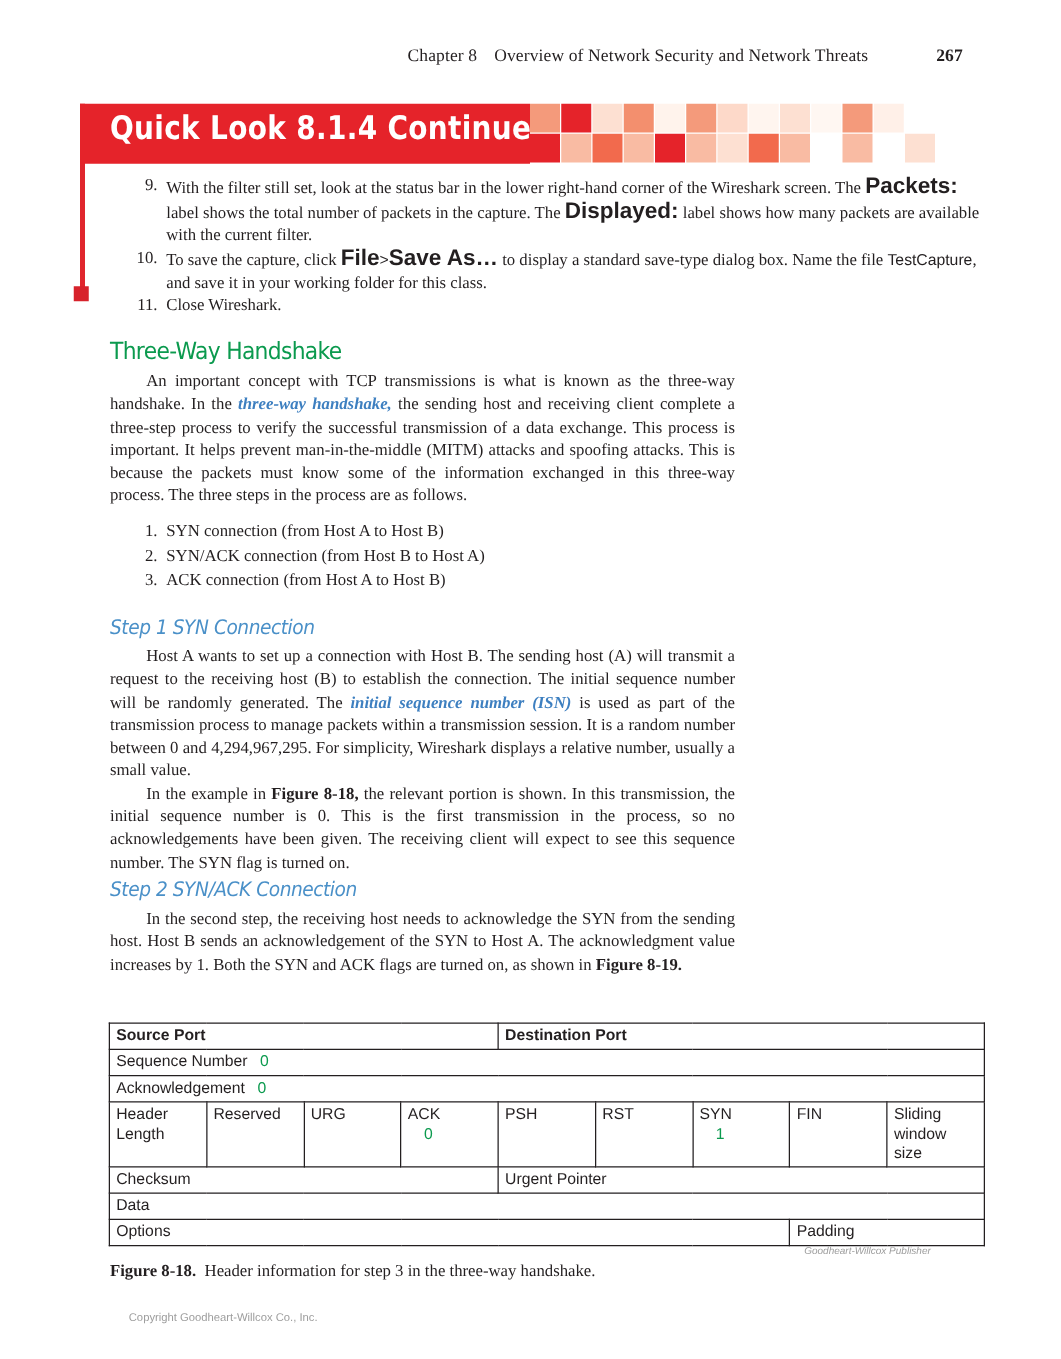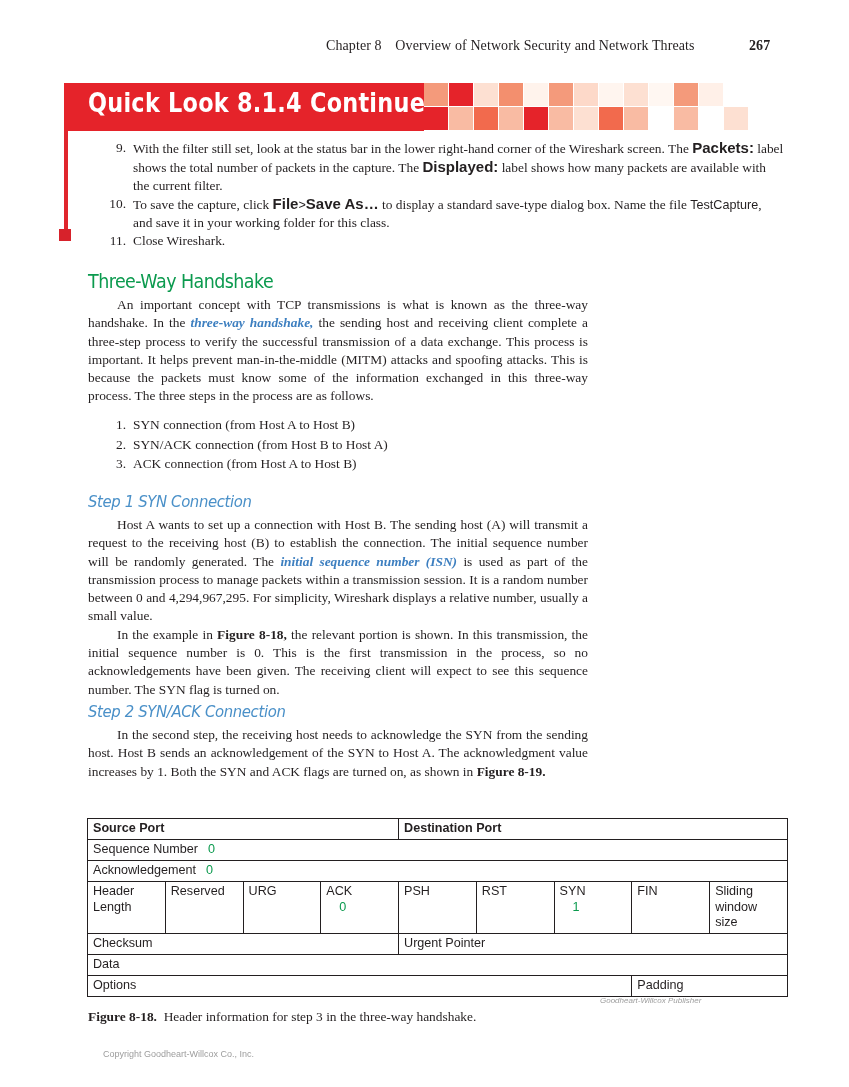--- a/index.html
+++ b/index.html
@@ -13,21 +13,21 @@
     .ql-bar-square { position: absolute; left: 59px; top: 229px; width: 12px; height: 12px; background: #d7222b; }
     .ql-banner { position: absolute; left: 64px; top: 83px; width: 360px; height: 48px; background: #e5232a; }
     .ql-title { position: absolute; left: 88px; top: 88px; font-family: "DejaVu Sans", sans-serif; font-weight: bold;
       font-size: 26px; color: #ffffff; letter-spacing: 0.3px; transform: scaleX(0.86); transform-origin: left; }
     .mosaic { position: absolute; left: 424px; top: 83px; }
     .mosaic .cell { position: absolute; width: 24px; height: 23px; }
 
     .ql-list { position: absolute; left: 104px; top: 139px; width: 680px; font-size: 13.4px; line-height: 18px; }
     .ql-item { position: relative; padding-left: 29px; }
     .ql-item .num { position: absolute; left: 0; width: 22px; text-align: right; }
-    .sans-b { font-family: "Liberation Sans", sans-serif; font-weight: bold; font-size: 15px; }
+    .sans-b { font-family: "Liberation Sans", sans-serif; font-weight: bold; font-size: 18px; }
     .sans { font-family: "Liberation Sans", sans-serif; font-size: 12.6px; }
 
     .h-green { position: absolute; left: 88px; top: 270px; font-family: "DejaVu Sans", sans-serif; font-size: 19px;
       color: #0b9a4e; letter-spacing: -0.6px; transform: scaleX(0.92); transform-origin: left; }
     .h-blue { position: absolute; left: 88px; font-family: "DejaVu Sans", sans-serif; font-style: italic;
       font-size: 16px; color: #4a90c8; letter-spacing: -0.4px; transform: scaleX(0.93); transform-origin: left; }
     .body-text { position: absolute; left: 88px; width: 500px; font-size: 13.4px; line-height: 18.3px; text-align: justify; }
     .body-text p { margin: 0; text-indent: 29px; }
     .term { color: #3d7fc0; font-weight: bold; font-style: italic; margin-top: 16px; }
     .steps { position: absolute; left: 104px; top: 415px; font-size: 13.4px; line-height: 19.5px; }
@@ -35,21 +35,21 @@
     .steps .step .num { position: absolute; left: 0; width: 22px; text-align: right; }
 
     table.hdr { position: absolute; left: 87px; top: 818px; width: 701px; border-collapse: collapse;
       font-family: "Liberation Sans", sans-serif; font-size: 12.6px; table-layout: fixed; }
     table.hdr td { border: 1px solid #231f20; padding: 2px 5px; vertical-align: top; line-height: 15.5px; height: 16px; }
     table.hdr td.b { font-weight: bold; }
     table.hdr tr.flags td { height: 46px; }
     .gv { color: #0b9a4e; }
     .val-inline { margin-left: 10px; }
     .val-below { display: block; padding-left: 13px; }
-    .credit { position: absolute; left: 600px; top: 996px; width: 188px; text-align: left;
+    .credit { position: absolute; left: 600px; top: 996px; width: 188px; text-align: center;
       font-family: "Liberation Sans", sans-serif; font-style: italic; font-size: 8px; color: #9d9d9d; }
     .caption { position: absolute; left: 88px; top: 1009px; font-size: 13.4px; }
     .caption b { font-weight: bold; }
     .copyright { position: absolute; left: 88px; top: 1049px; font-family: "Liberation Sans", sans-serif;
       font-size: 9px; color: #9d9d9d; margin-left: 15px; }
   </style>
 </head>
 <body>
 
 <div class="running-head">

